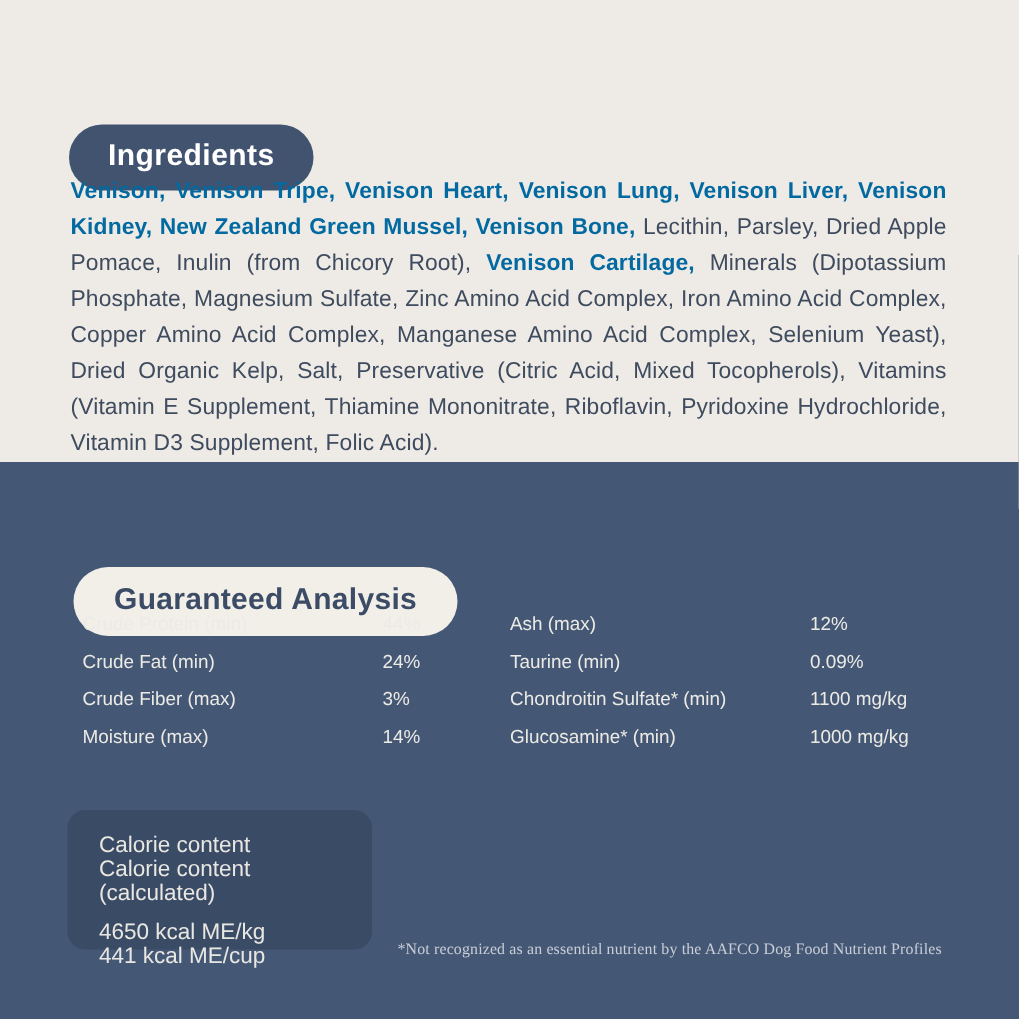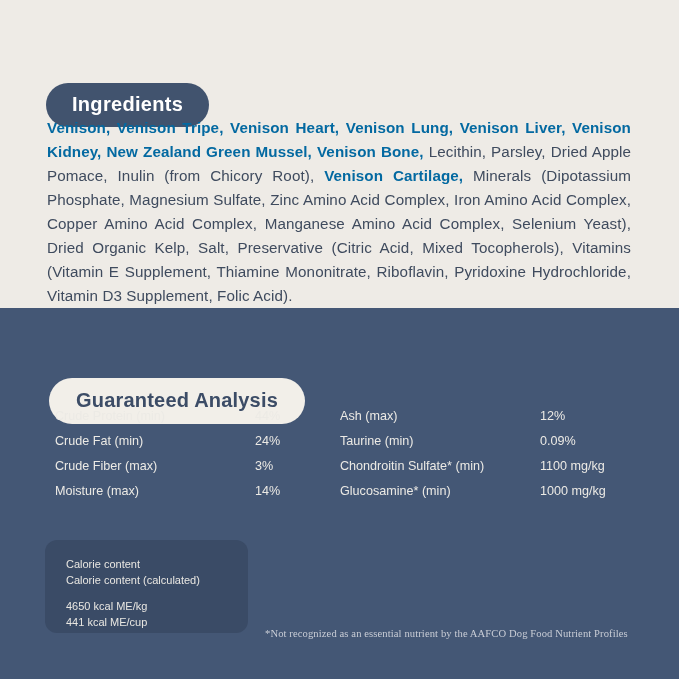--- a/index.html
+++ b/index.html
@@ -124,21 +124,21 @@
     position: absolute;
     left: 45px;
     top: 232px;
     width: 203px;
     height: 93px;
     background: #3a4b66;
     border-radius: 12px;
     box-sizing: border-box;
     padding: 16px 0 0 21px;
     color: #e9e7e2;
-    font-size: 11px;
+    font-size: 15px;
     line-height: 16px;
   }
   .calorie-gap { height: 10px; }
 
   .footnote {
     position: absolute;
     left: 265px;
     top: 320px;
     color: #c9cdd6;
     font-size: 10.6px;

